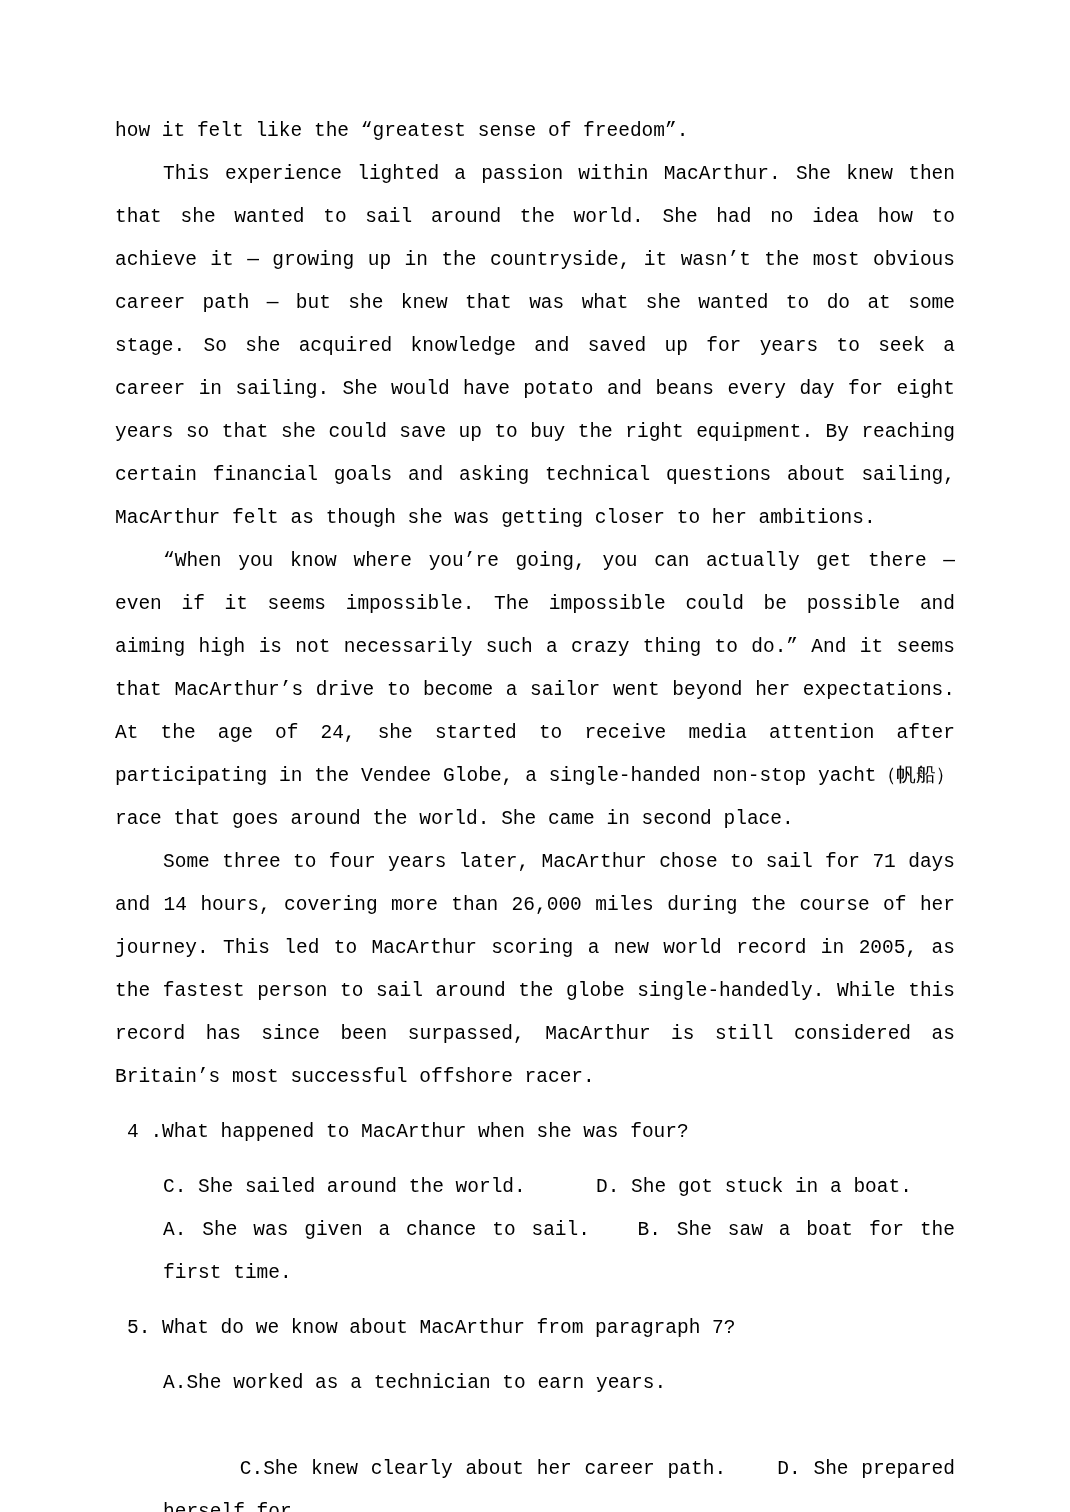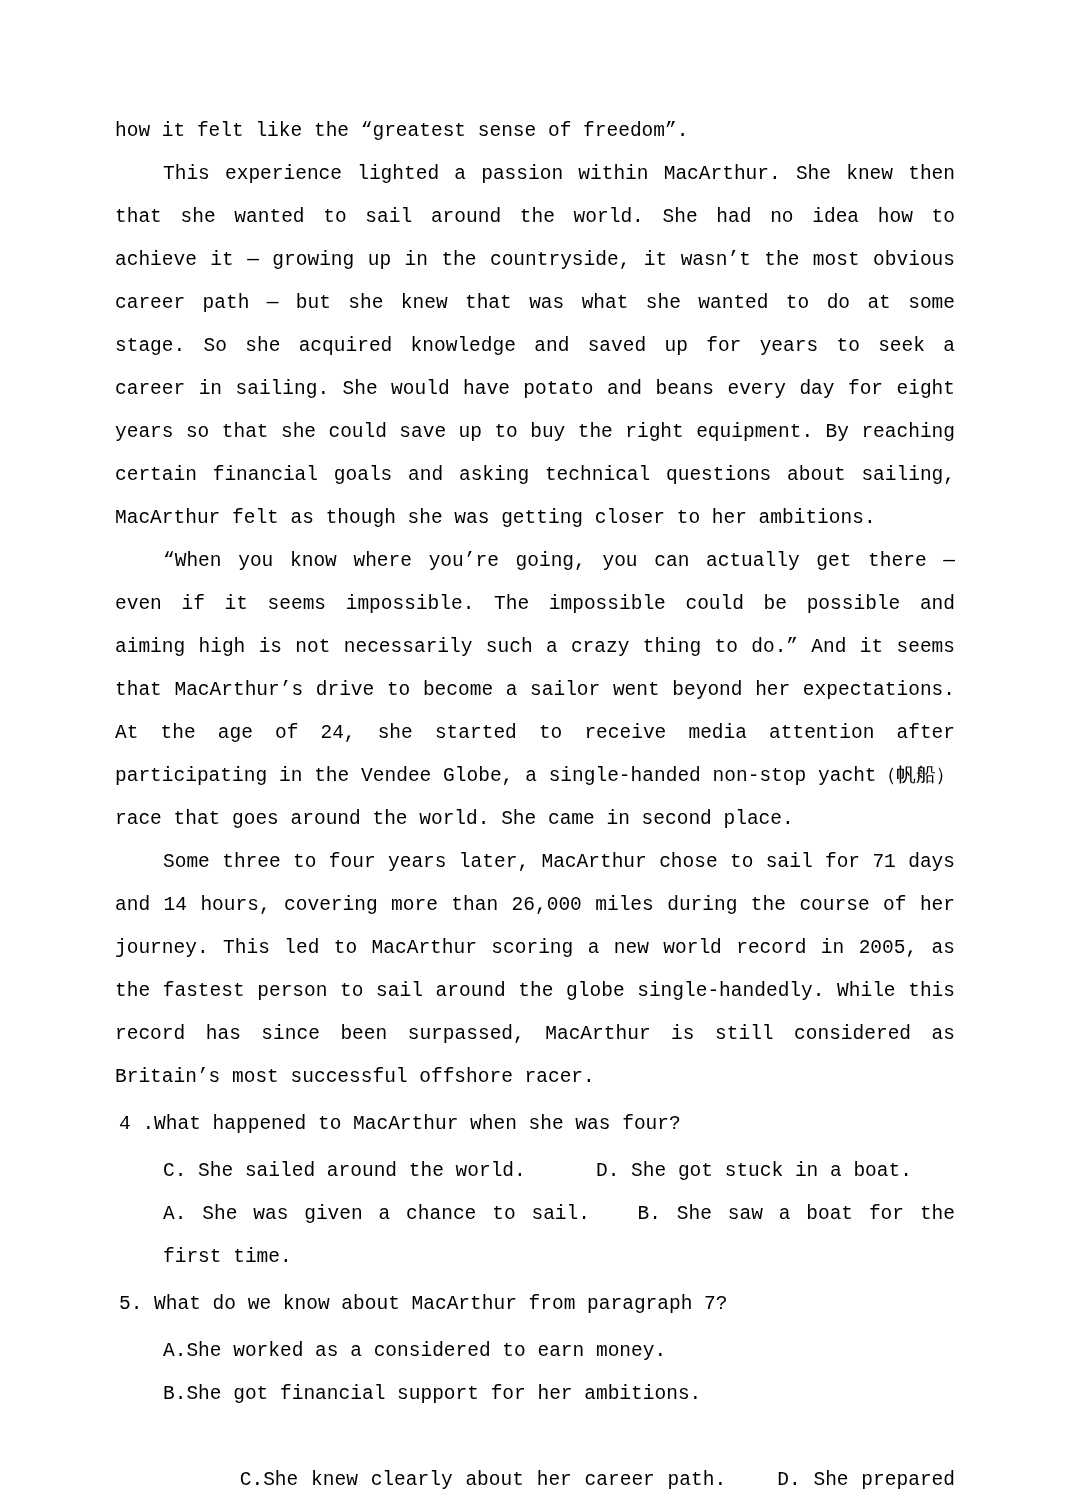--- a/index.html
+++ b/index.html
@@ -26,21 +26,21 @@
   }
   .para {
     margin: 0;
     text-indent: 0;
     white-space: pre-wrap;
   }
   .para.indent {
     text-indent: 48px;
   }
   .qline {
-    margin: 4px;
+    margin: 12px;
     white-space: pre-wrap;
   }
   .opt {
     margin: 0;
     padding-left: 48px;
     white-space: pre-wrap;
   }
   .opt-wrap {
     margin: 0;
     padding-left: 48px;
@@ -60,21 +60,20 @@
 
     <p class="para indent">“When you know where you’re going, you can actually get there — even if it seems impossible. The impossible could be possible and aiming high is not necessarily such a crazy thing to do.” And it seems that MacArthur’s drive to become a sailor went beyond her expectations. At the age of 24, she started to receive media attention after participating in the Vendee Globe, a single-handed non-stop yacht（帆船）race that goes around the world. She came in second place.</p>
 
     <p class="para indent">Some three to four years later, MacArthur chose to sail for 71 days and 14 hours, covering more than 26,000 miles during the course of her journey. This led to MacArthur scoring a new world record in 2005, as the fastest person to sail around the globe single-handedly. While this record has since been surpassed, MacArthur is still considered as Britain’s most successful offshore racer.</p>
 
     <p class="qline">4 .What happened to MacArthur when she was four?</p>
     <p class="opt">C. She sailed around the world.      D. She got stuck in a boat.</p>
     <p class="opt">A. She was given a chance to sail.   B. She saw a boat for the first time.</p>
 
     <p class="qline">5. What do we know about MacArthur from paragraph 7?</p>
-    <p class="opt">A.She worked as a considered to earn money.</p>
-    <p class="opt">B.She got financial support for her ambitions.</p>
+    <p class="opt">A.She worked as a technician to earn years.</p>
     <p class="opt-wrap">
       <span>C.She knew clearly about her career path.    D. She prepared herself for</span>
       
     </p>
 
   </div>
 </div>
 
 </body></html>

